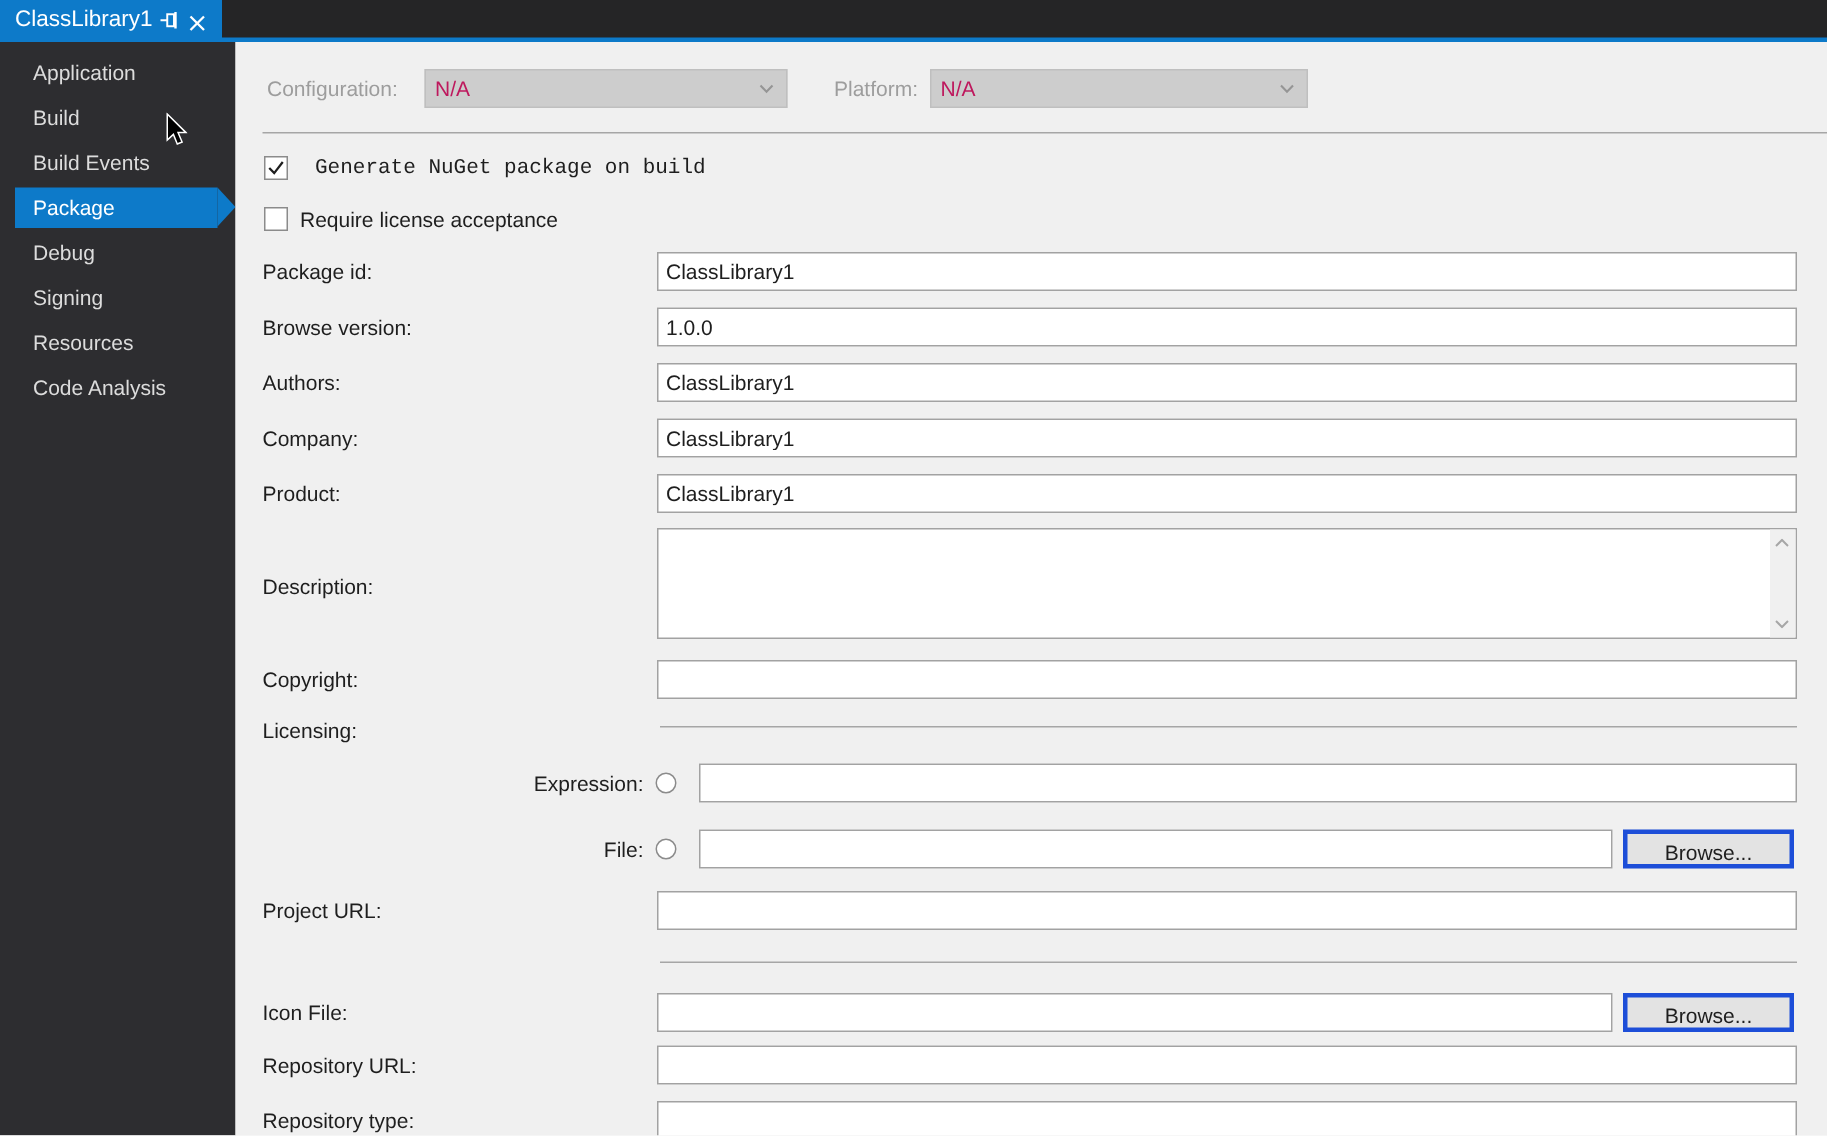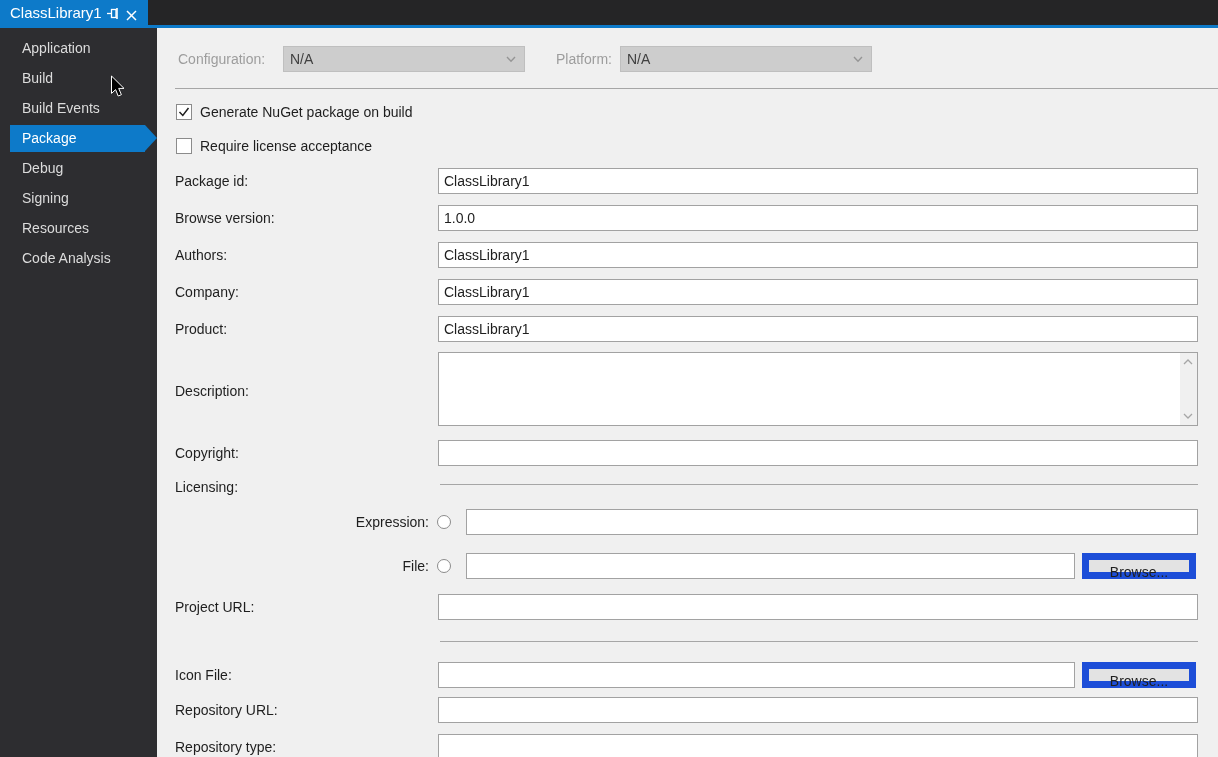--- a/index.html
+++ b/index.html
@@ -18,42 +18,42 @@
   .nav { list-style:none; margin-top:5px; }
   .nav li { height:30px; line-height:30px; padding-left:22px; color:#dcdcdc; position:relative; }
   .nav li.sel { margin-left:10px; padding-left:12px; width:135px; height:27px; line-height:27px;
       margin-top:2px; margin-bottom:1px; background:#0d7ac9; color:#fff; }
   .nav li.sel::after { content:""; position:absolute; right:-12px; top:0; width:0; height:0;
       border-left:12px solid #0d7ac9; border-top:13.5px solid transparent; border-bottom:13.5px solid transparent; }
 
   .main { position:absolute; left:157px; top:28px; width:1061px; height:729px; background:#f0f0f0; }
 
   .dlabel { position:absolute; color:#9d9d9d; height:26px; line-height:26px; }
-  .dropdown { position:absolute; height:26px; background:#cdcdcd; border:1px solid #bfbfbf; color:#404040; }
+  .dropdown { position:absolute; height:26px; background:#cdcdcd; border:1px solid #bfbfbf; color:#be185d; }
   .dropdown .dval { position:absolute; left:6px; top:0; height:24px; line-height:24px; }
   .dropdown svg { position:absolute; right:8px; top:9px; }
 
   .divider { position:absolute; height:1px; background:#a6a6a6; }
 
   .cb { position:absolute; width:16px; height:16px; background:#fff; border:1px solid #8b8b8b; }
   .cb svg { position:absolute; left:0px; top:0px; }
   .clabel { position:absolute; color:#1e1e1e; height:16px; line-height:16px; }
 
   .flabel { position:absolute; left:18px; color:#1e1e1e; height:26px; line-height:26px; }
   .tinput { position:absolute; height:26px; background:#fff; border:1px solid #a2a2a2; padding:0 5px;
             font-family:"Liberation Sans", sans-serif; font-size:14px; color:#1e1e1e; }
 
   .tarea { position:absolute; left:281px; top:324px; width:760px; height:74px; background:#fff; border:1px solid #a2a2a2; }
   .sbar { position:absolute; right:0; top:0; width:17px; height:72px; background:#f0f0f0; }
   .sbar svg { position:absolute; left:3px; }
 
   .radio { position:absolute; width:14px; height:14px; border:1px solid #8b8b8b; border-radius:50%; background:#fff; }
   .sublabel { position:absolute; left:18px; width:254px; text-align:right; color:#1e1e1e; height:26px; line-height:26px; }
 
-  .btn { position:absolute; width:114px; height:26px; background:#e3e3e3; border:7px solid #1d4ed8;
+  .btn { position:absolute; width:114px; height:26px; background:#e3e3e3; border:3px solid #1d4ed8;
          color:#1e1e1e; text-align:center; line-height:24px; }
 
   .cursor { position:absolute; left:110px; top:75px; z-index:50; }
 </style>
 </head>
 <body>
 
 <div id="page">
 
   <div class="tabstrip">
@@ -110,21 +110,21 @@
         </svg>
     </div>
 
     <div class="divider" style="left:18px; top:60px; width:1043px;"></div>
 
     <div class="cb" style="left:19px; top:76px;">
       <svg width="14" height="14" viewBox="0 0 14 14">
           <polyline points="2.5,7 5.8,10.4 11.5,3" fill="none" stroke="#1e1e1e" stroke-width="1.5"></polyline>
         </svg>
     </div>
-    <div class="clabel" style="left:43px; top:76px;">Generate NuGet package on build</div>
+    <div class="clabel" style="left:53px; top:76px;font-family:Liberation Mono, monospace;">Generate NuGet package on build</div>
 
     <div class="cb" style="left:19px; top:110px;"></div>
     <div class="clabel" style="left:43px; top:110px;">Require license acceptance</div>
 
     <div class="flabel" style="top:140px;">Package id:</div>
     <input class="tinput" style="left: 281px; top: 140px; width: 760px;" value="ClassLibrary1">
 
     <div class="flabel" style="top:177px;">Browse version:</div>
     <input class="tinput" style="left: 281px; top: 177px; width: 760px;" value="1.0.0">
 

